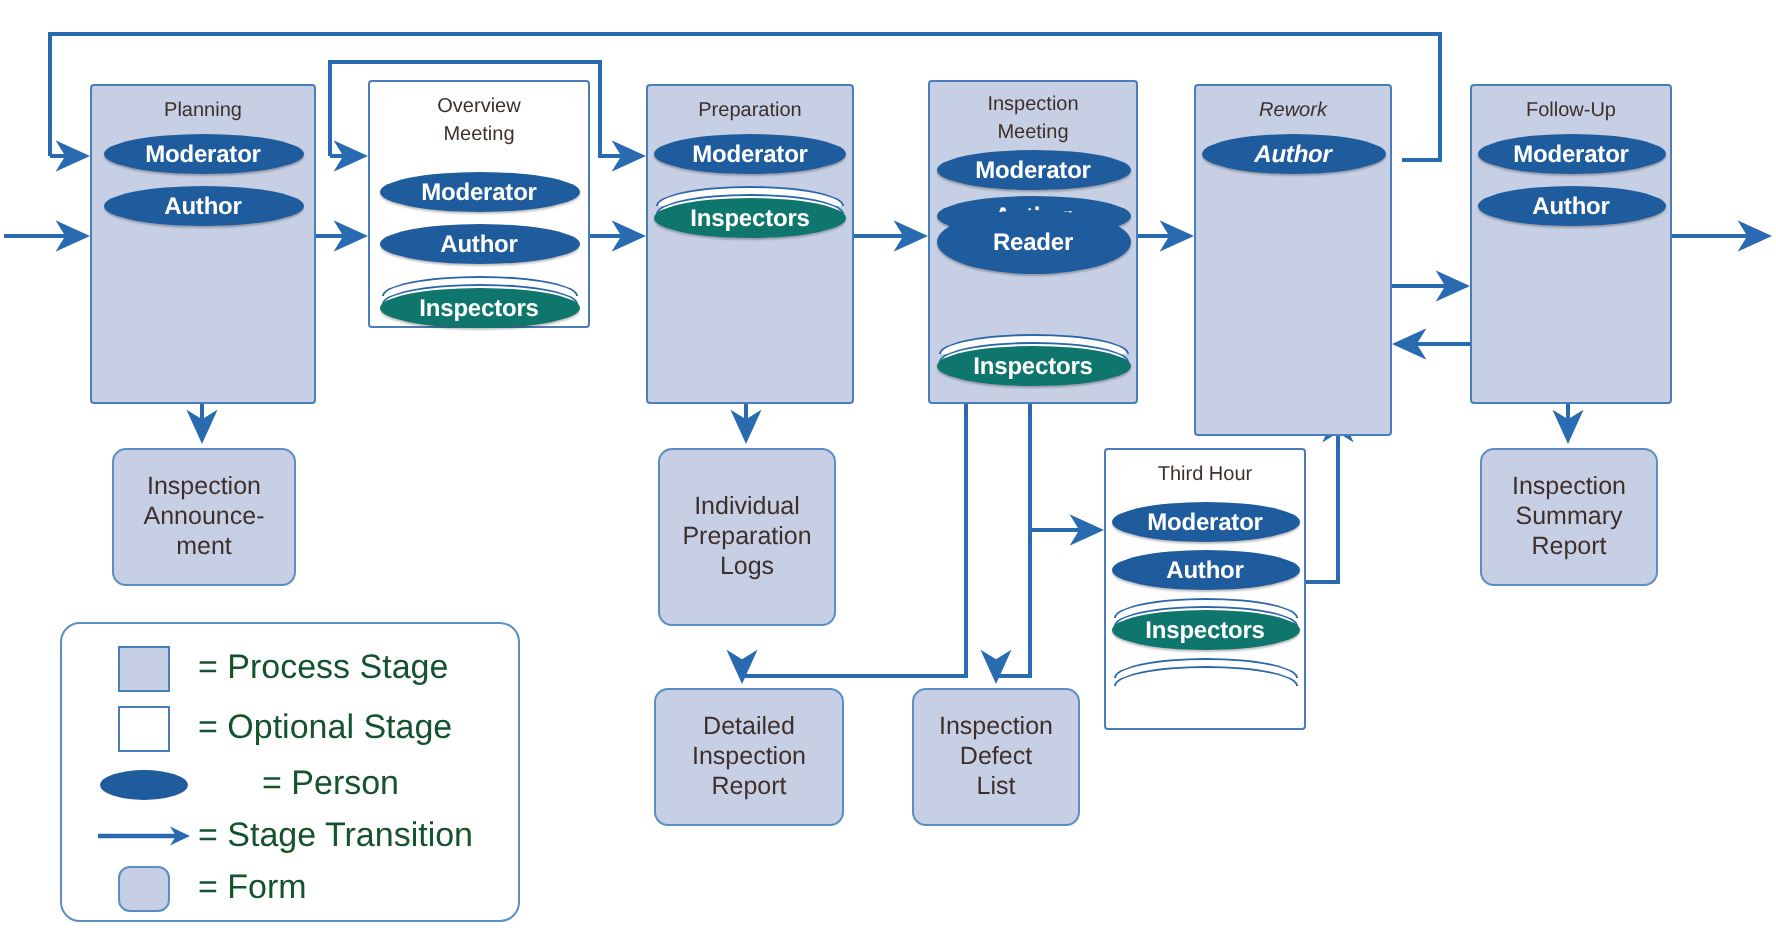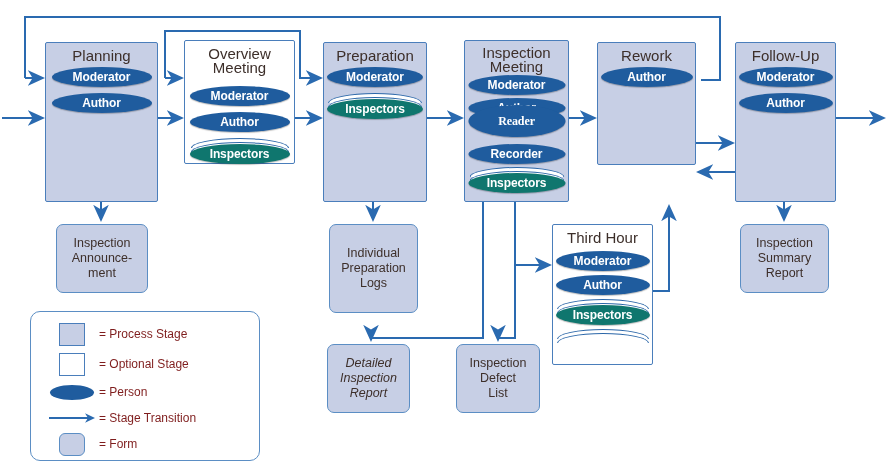--- a/index.html
+++ b/index.html
@@ -4,21 +4,21 @@
 <style>
   html,body{margin:0;padding:0;background:#ffffff;}
   body{font-family:"Liberation Sans",sans-serif;}
   #canvas{position:relative;width:888px;height:474px;overflow:hidden;background:#fff;}
   #wires{position:absolute;left:0;top:0;width:888px;height:474px;pointer-events:none;}
 
   .stage{position:absolute;box-sizing:border-box;border:1.4px solid #4a7ebb;
          background:#c7cfe5;border-radius:2px;}
   .stage.optional{background:#ffffff;}
   .stage-title{position:absolute;left:0;right:0;text-align:center;color:#3d2f2a;
-               font-size:15px;line-height:13.5px;white-space:pre-line;}
+               font-size:10px;line-height:13.5px;white-space:pre-line;}
 
   .person{position:absolute;left:50%;transform:translateX(-50%);
           background:#1f5c9e;border-radius:50%;color:#fff;font-weight:bold;
           font-size:12px;display:flex;align-items:center;justify-content:center;
           letter-spacing:-0.1px;box-shadow:0 1px 1px rgba(0,0,0,.25);}
   .person.stack{background:transparent;box-shadow:none;}
   .person.stack .body{position:absolute;left:0;top:6px;right:0;bottom:0;
           background:#0f766e;border-radius:50%;display:flex;align-items:center;
           justify-content:center;box-shadow:0 1px 1px rgba(0,0,0,.25);}
   .person.stack .arc{position:absolute;left:1px;right:1px;height:9px;
@@ -29,21 +29,21 @@
 
   .form{position:absolute;box-sizing:border-box;border:1.4px solid #5b8ec4;
         background:#c7cfe5;border-radius:7px;display:flex;align-items:center;
         justify-content:center;text-align:center;color:#3d2f2a;font-size:12.5px;
         line-height:15px;white-space:pre-line;}
 
   #legend{position:absolute;box-sizing:border-box;border:1.5px solid #5b8ec4;
           background:#fff;border-radius:10px;}
   .lg-row{position:absolute;display:flex;align-items:center;}
   .lg-key{width:54px;display:flex;align-items:center;justify-content:center;}
-  .lg-txt{color:#7f1d1d;font-size:12px;white-space:nowrap;}
+  .lg-txt{color:#14532d;font-size:17px;white-space:nowrap;}
   .sw-proc{width:24px;height:21px;background:#c7cfe5;border:1.4px solid #4a7ebb;}
   .sw-opt{width:24px;height:21px;background:#fff;border:1.4px solid #4a7ebb;}
   .sw-pers{width:44px;height:15px;background:#1f5c9e;border-radius:50%;}
   .sw-form{width:24px;height:21px;background:#c7cfe5;border:1.4px solid #5b8ec4;border-radius:6px;}
   .sw-arrow{width:48px;height:12px;}
 </style>
 </head>
 <body>
 
 <div id="canvas">
@@ -137,35 +137,32 @@
       </div>
       <div class="stage" style="left: 464px; top: 40px; width: 105px; height: 162px;">
         <div class="stage-title" style="top: 5px;">Inspection
 Meeting</div>
         <div class="person" style="top: 34px; width: 97px; height: 20px;">
           <span class="lbl">Moderator</span>
         </div>
         <div class="person" style="top: 57px; width: 97px; height: 20px;">
           <span class="lbl">Author</span>
         </div>
-        <div class="person" style="top: 64px; width: 97px; height: 32px; font-family: Liberation Serif, serif;">
+        <div class="person" style="top: 64px; width: 97px; height: 32px;">
           <span class="lbl">Reader</span>
         </div>
-        <div class="person" style="top: 103px; width: 97px; height: 20px;">
-          <span class="lbl">Recorder</span>
-        </div>
         <div class="person stack" style="top: 126px; width: 97px; height: 26px;">
           <div class="arc a1"></div>
           <div class="arc a2"></div>
           <div class="body">
             <span class="lbl">Inspectors</span>
           </div>
         </div>
       </div>
-      <div class="stage" style="left: 597px; top: 42px; width: 99px; height: 123px;">
+      <div class="stage" style="left: 597px; top: 42px; width: 99px; height: 176px; font-style: italic;">
         <div class="stage-title" style="top: 6px;">Rework</div>
         <div class="person" style="top: 24px; width: 92px; height: 20px;">
           <span class="lbl">Author</span>
         </div>
       </div>
       <div class="stage" style="left: 735px; top: 42px; width: 101px; height: 160px;">
         <div class="stage-title" style="top: 6px;">Follow-Up</div>
         <div class="person" style="top: 24px; width: 94px; height: 20px;">
           <span class="lbl">Moderator</span>
         </div>
@@ -194,21 +191,21 @@
         </div>
       </div>
     </div>
   <div id="form-host">
       <div class="form" style="left: 56px; top: 224px; width: 92px; height: 69px;">Inspection
 Announce-
 ment</div>
       <div class="form" style="left: 329px; top: 224px; width: 89px; height: 89px;">Individual
 Preparation
 Logs</div>
-      <div class="form" style="left: 327px; top: 344px; width: 83px; height: 69px; font-style: italic;">Detailed
+      <div class="form" style="left: 327px; top: 344px; width: 95px; height: 69px;">Detailed
 Inspection
 Report</div>
       <div class="form" style="left: 456px; top: 344px; width: 84px; height: 69px;">Inspection
 Defect
 List</div>
       <div class="form" style="left: 740px; top: 224px; width: 89px; height: 69px;">Inspection
 Summary
 Report</div>
     </div>
 
@@ -218,21 +215,21 @@
           <div class="sw-proc"></div>
         </div>
         <div class="lg-txt">= Process Stage</div>
       </div>
       <div class="lg-row" style="left: 14px; top: 40px; height: 24px; justify-content: center;">
         <div class="lg-key">
           <div class="sw-opt"></div>
         </div>
         <div class="lg-txt">= Optional Stage</div>
       </div>
-      <div class="lg-row" style="left: 14px; top: 68px; height: 24px;">
+      <div class="lg-row" style="left: 14px; top: 68px; height: 24px; gap: 32px;">
         <div class="lg-key">
           <div class="sw-pers"></div>
         </div>
         <div class="lg-txt">= Person</div>
       </div>
       <div class="lg-row" style="left: 14px; top: 94px; height: 24px;">
         <div class="lg-key">
           <svg class="sw-arrow" viewBox="0 0 48 12">
             <path d="M1,6 L40,6" stroke="#2a6ab0" stroke-width="2.2" fill="none"></path>
             <path d="M37,1.2 L47,6 L37,10.8 L40,6 Z" fill="#2a6ab0"></path>

